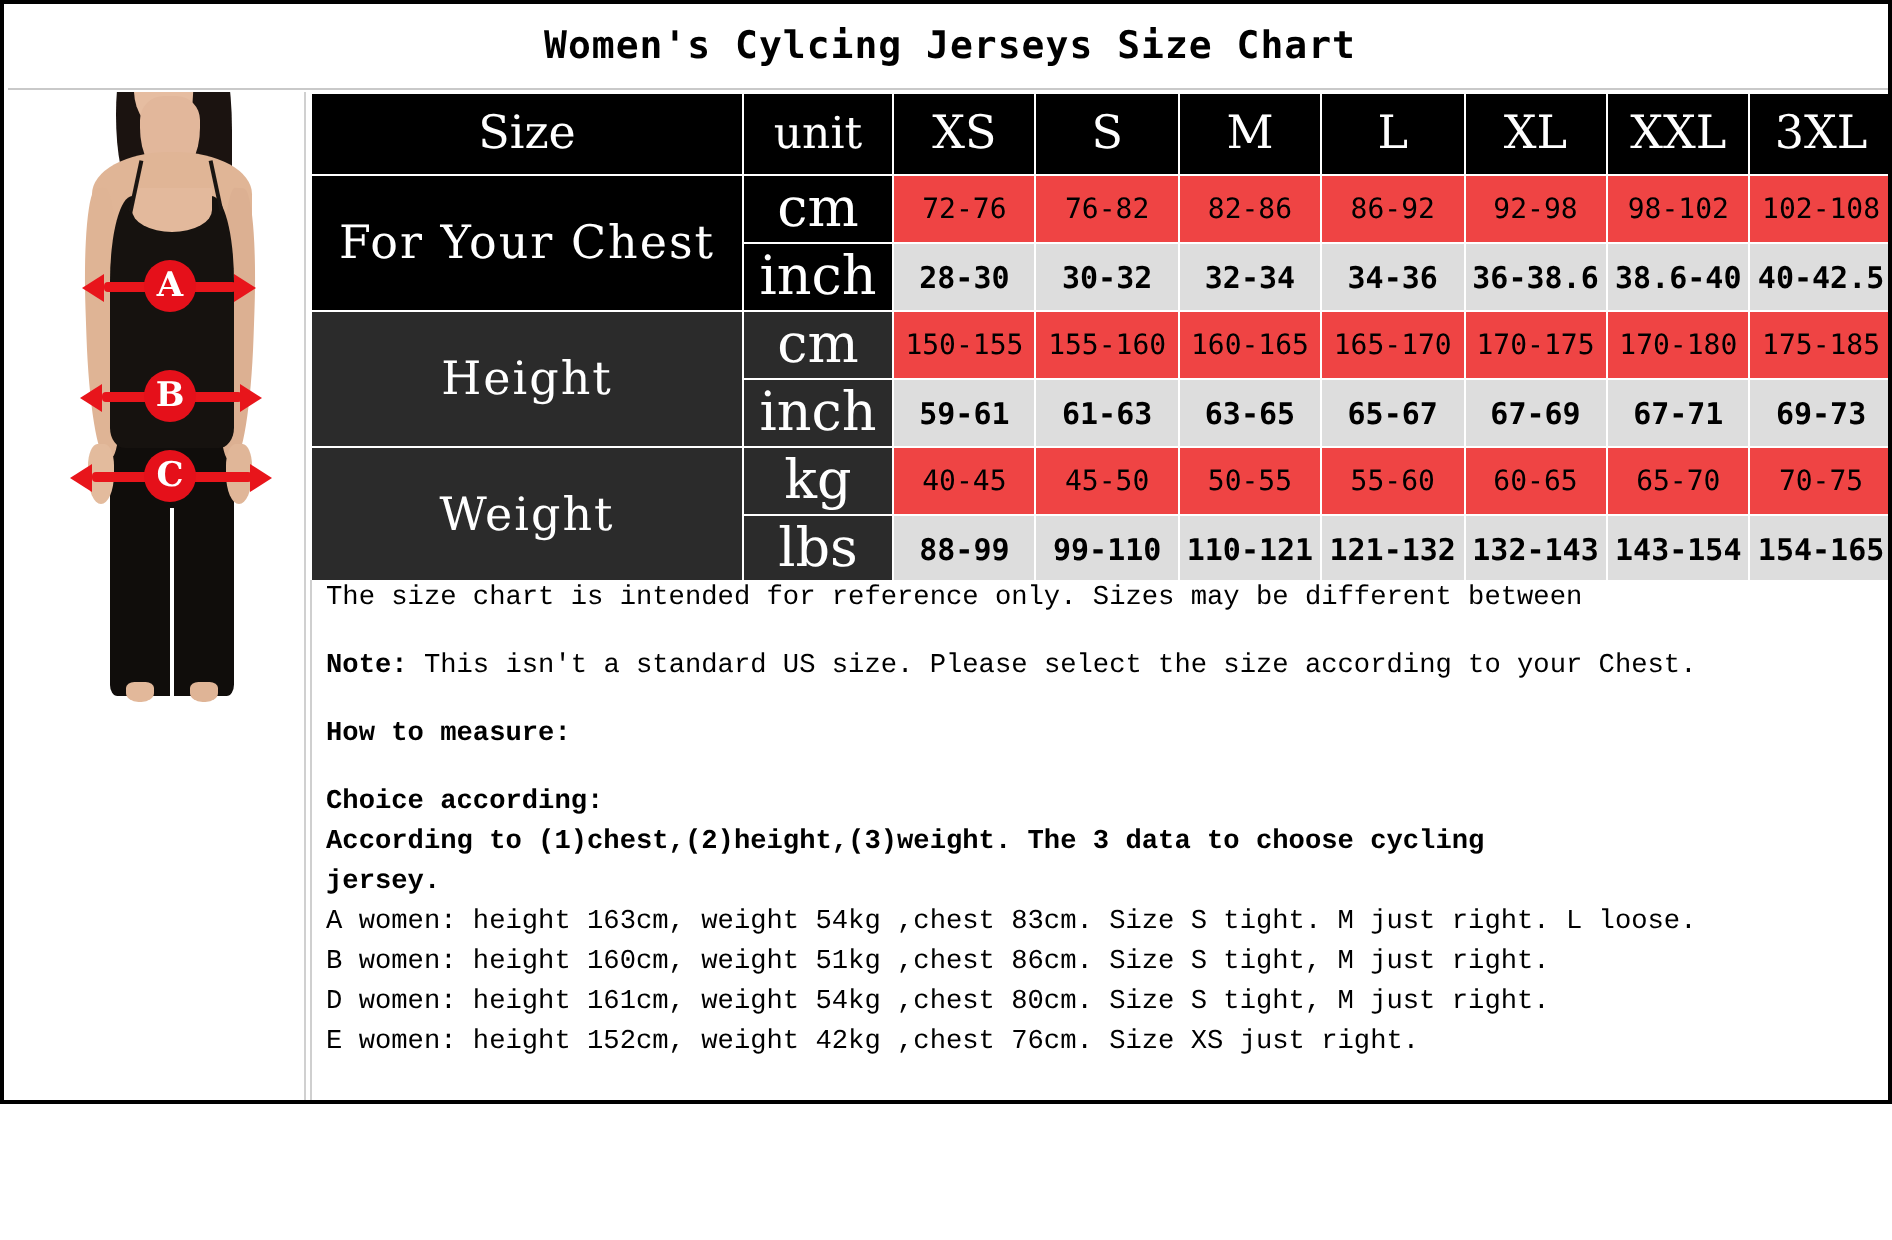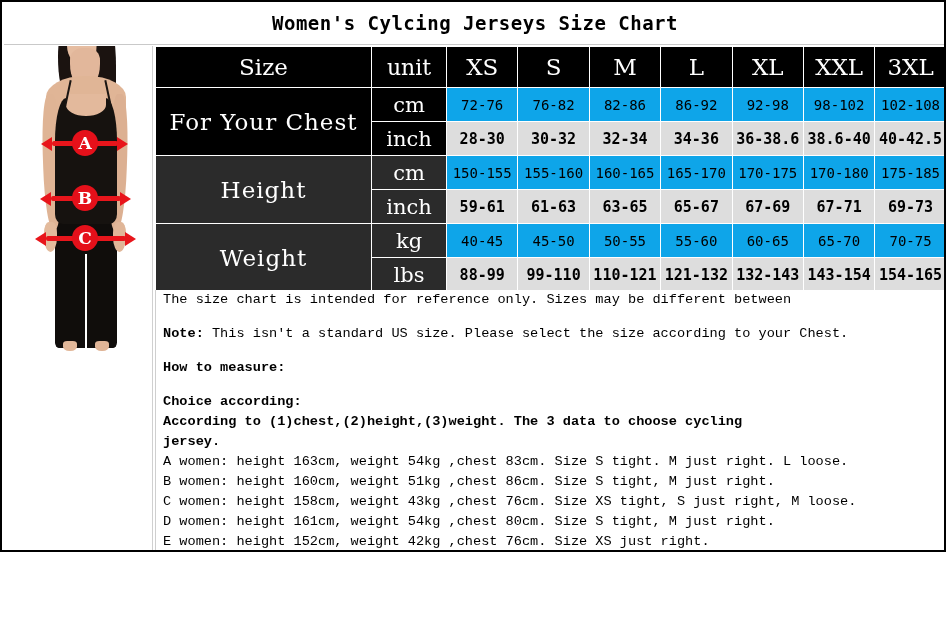--- a/index.html
+++ b/index.html
@@ -248,28 +248,28 @@
     font-size: 23px;
     letter-spacing: 1px;
   }
   .label-cell.gray {
     background: #2b2b2b;
   }
   .unit-cell {
     background: #000000;
     color: #ffffff;
     font-family: "DejaVu Serif", "Liberation Serif", serif;
-    font-size: 21px;
+    font-size: 27px;
     height: 33px;
   }
   .unit-cell.gray {
     background: #2b2b2b;
   }
   .val-cell {
-    background: #0ea5e9;
+    background: #ef4444;
     color: #000000;
     font-family: "DejaVu Sans Mono", "Liberation Mono", monospace;
     font-size: 14px;
     height: 33px;
     border-color: #d6d6d6;
   }
   .val-cell.alt {
     background: #dddddd;
     font-weight: bold;
     font-size: 15px;
@@ -462,18 +462,17 @@
     <div class="gap"></div>
     <p><span class="bold">Note:</span><span> This isn't a standard US size. Please select the size according to your Chest.</span></p>
     <div class="gap"></div>
     <p class="bold">How to measure:</p>
     <div class="gap"></div>
     <p class="bold">Choice according:</p>
     <p class="sug-line">According to (1)chest,(2)height,(3)weight. The 3 data to choose cycling</p>
     <p class="sug-line">jersey.</p>
     <p>A women: height 163cm, weight 54kg ,chest 83cm. Size S tight. M just right. L loose.</p>
     <p>B women: height 160cm, weight 51kg ,chest 86cm. Size S tight, M just right.</p>
-    <p>C women: height 158cm, weight 43kg ,chest 76cm. Size XS tight, S just right, M loose.</p>
     <p>D women: height 161cm, weight 54kg ,chest 80cm. Size S tight, M just right.</p>
     <p>E women: height 152cm, weight 42kg ,chest 76cm. Size XS just right.</p>
   </div>
 
 </div>
 
 </body></html>

